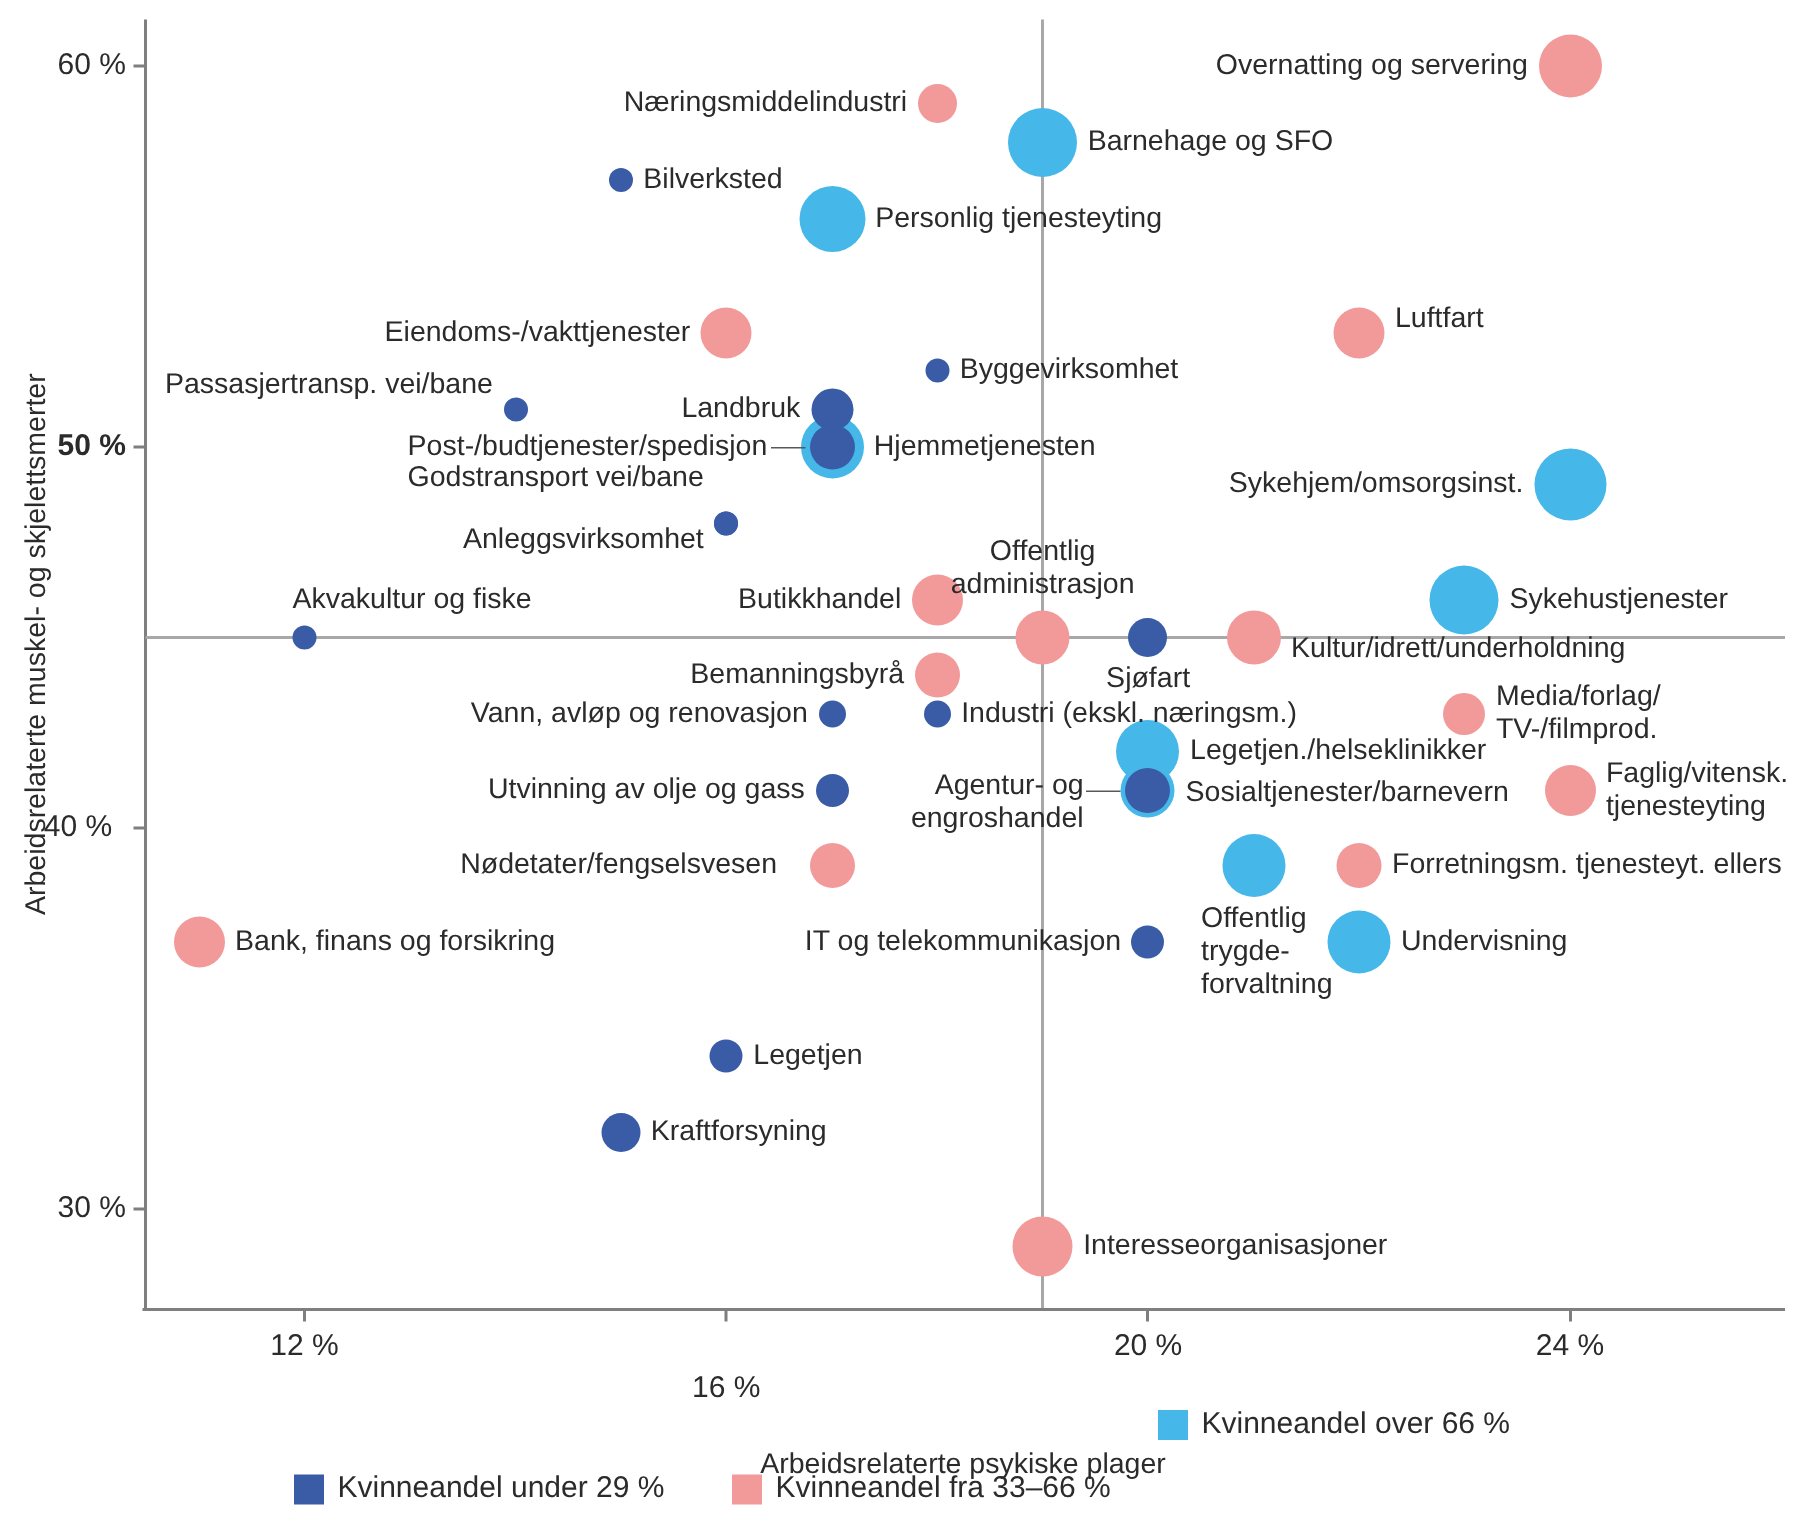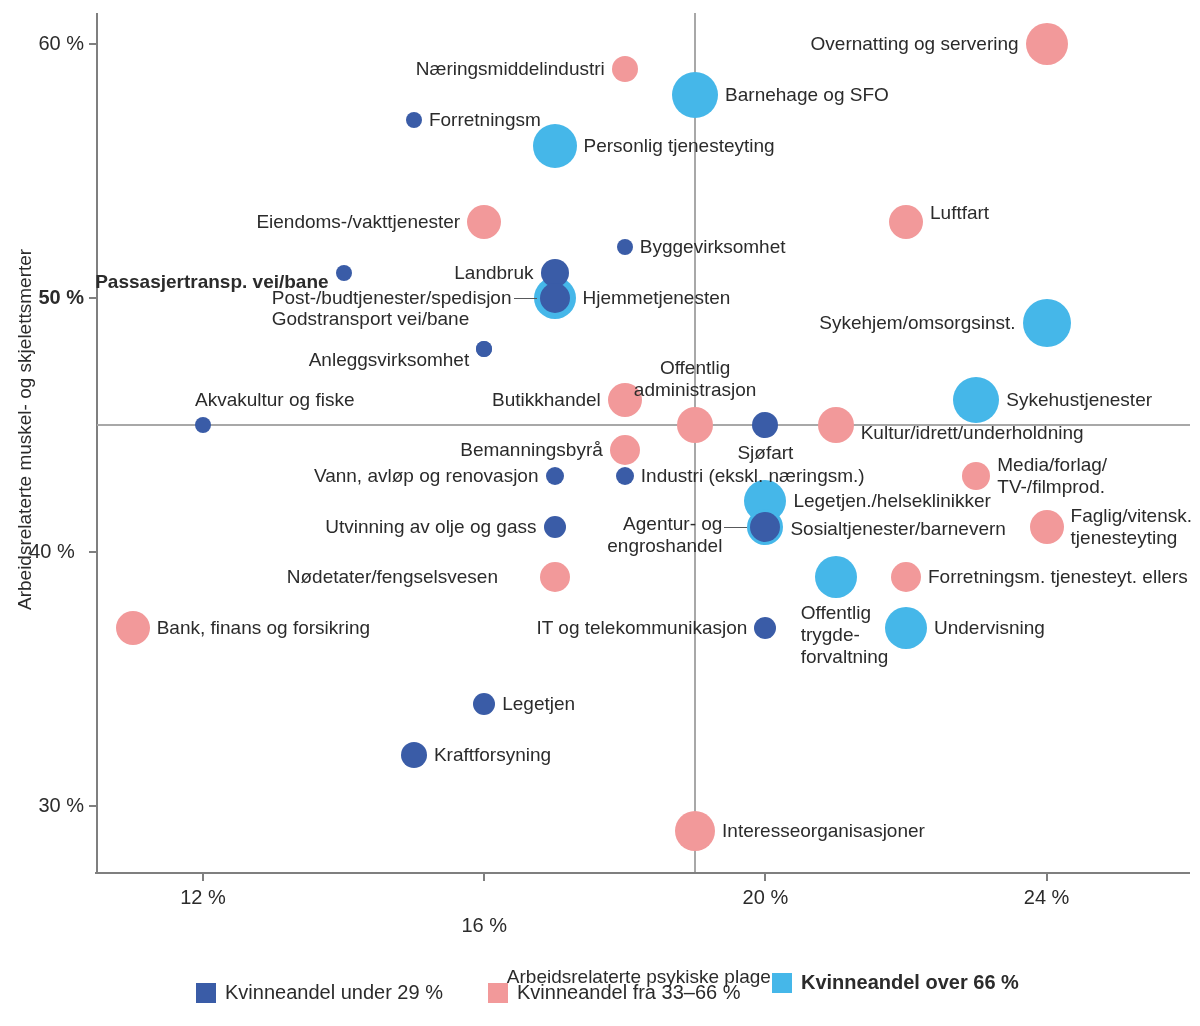--- a/index.html
+++ b/index.html
@@ -86,35 +86,35 @@
       <div class="pt-label" style="z-index: 5; right: 181.4px; top: 33px; text-align: right;">
         <div>Overnatting og servering</div>
       </div>
       <div class="pt-label" style="z-index: 5; right: 595.2px; top: 58.4px; text-align: right;">
         <div>Næringsmiddelindustri</div>
       </div>
       <div class="pt-label" style="z-index: 5; left: 725.1px; top: 83.8px; text-align: left;">
         <div>Barnehage og SFO</div>
       </div>
       <div class="pt-label" style="z-index: 5; left: 428.9px; top: 109.2px; text-align: left;">
-        <div>Forretningsm</div>
+        <div>Bilverksted</div>
       </div>
       <div class="pt-label" style="z-index: 5; left: 583.5px; top: 134.6px; text-align: left;">
         <div>Personlig tjenesteyting</div>
       </div>
       <div class="pt-label" style="z-index: 5; right: 739.8px; top: 210.8px; text-align: right;">
         <div>Eiendoms-/vakttjenester</div>
       </div>
       <div class="pt-label" style="z-index: 5; left: 930px; top: 202px; text-align: left;">
         <div>Luftfart</div>
       </div>
       <div class="pt-label" style="z-index: 5; left: 639.8px; top: 236.2px; text-align: left;">
         <div>Byggevirksomhet</div>
       </div>
-      <div class="pt-label" style="z-index: 5; right: 871.4px; top: 271px; text-align: right; font-weight: bold;">
+      <div class="pt-label" style="z-index: 5; right: 871.4px; top: 246px; text-align: right;">
         <div>Passasjertransp. vei/bane</div>
       </div>
       <div class="pt-label" style="z-index: 5; right: 666.5px; top: 261.6px; text-align: right;">
         <div>Landbruk</div>
       </div>
       <div class="pt-label" style="z-index: 5; right: 688.5px; top: 287px; text-align: right;">
         <div>Post-/budtjenester/spedisjon</div>
       </div>
       <div class="connector" style="left: 513.5px; top: 298px; width: 23px; z-index: 6;"></div>
       <div class="pt-label" style="z-index: 5; left: 582.5px; top: 287px; text-align: left;">
@@ -172,21 +172,21 @@
         <div>engroshandel</div>
       </div>
       <div class="connector" style="left: 724.4px; top: 526.6px; width: 23px; z-index: 6;"></div>
       <div class="pt-label" style="z-index: 5; left: 1070.6px; top: 504.6px; text-align: left;">
         <div>Faglig/vitensk.</div>
         <div>tjenesteyting</div>
       </div>
       <div class="pt-label" style="z-index: 5; right: 663.5px; top: 515.6px; text-align: right;">
         <div>Utvinning av olje og gass</div>
       </div>
-      <div class="pt-label" style="z-index: 5; right: 702px; top: 566.4px; text-align: right;">
+      <div class="pt-label" style="z-index: 5; right: 682px; top: 566.4px; text-align: right;">
         <div>Nødetater/fengselsvesen</div>
       </div>
       <div class="pt-label" style="z-index: 5; top: 602.4px; left: 800.7px; text-align: left;">
         <div>Offentlig</div>
         <div>trygde-</div>
         <div>forvaltning</div>
       </div>
       <div class="pt-label" style="z-index: 5; left: 928px; top: 566.4px; text-align: left;">
         <div>Forretningsm. tjenesteyt. ellers</div>
       </div>
@@ -213,18 +213,18 @@
   <div id="x-title" class="axis-title">Arbeidsrelaterte psykiske plager</div>
   <div id="legend">
       <div class="legend-item" style="left: 196px; top: 981px;">
         <div class="legend-swatch" style="background: rgb(58, 92, 167);"></div>
         <div class="legend-label">Kvinneandel under 29 %</div>
       </div>
       <div class="legend-item" style="left: 488px; top: 981px;">
         <div class="legend-swatch" style="background: rgb(242, 153, 154);"></div>
         <div class="legend-label">Kvinneandel fra 33–66 %</div>
       </div>
-      <div class="legend-item" style="left: 772px; top: 971px; font-weight: bold;">
+      <div class="legend-item" style="left: 772px; top: 938px;">
         <div class="legend-swatch" style="background: rgb(69, 183, 233);"></div>
         <div class="legend-label">Kvinneandel over 66 %</div>
       </div>
     </div>
 </div>
 
 </body></html>

